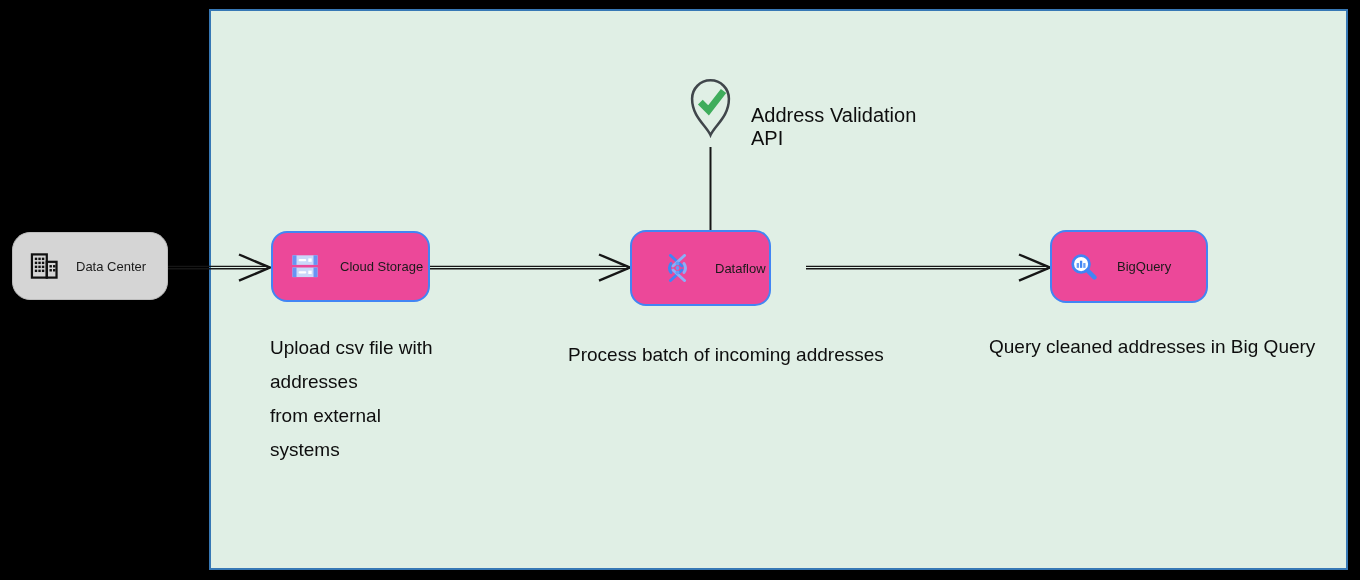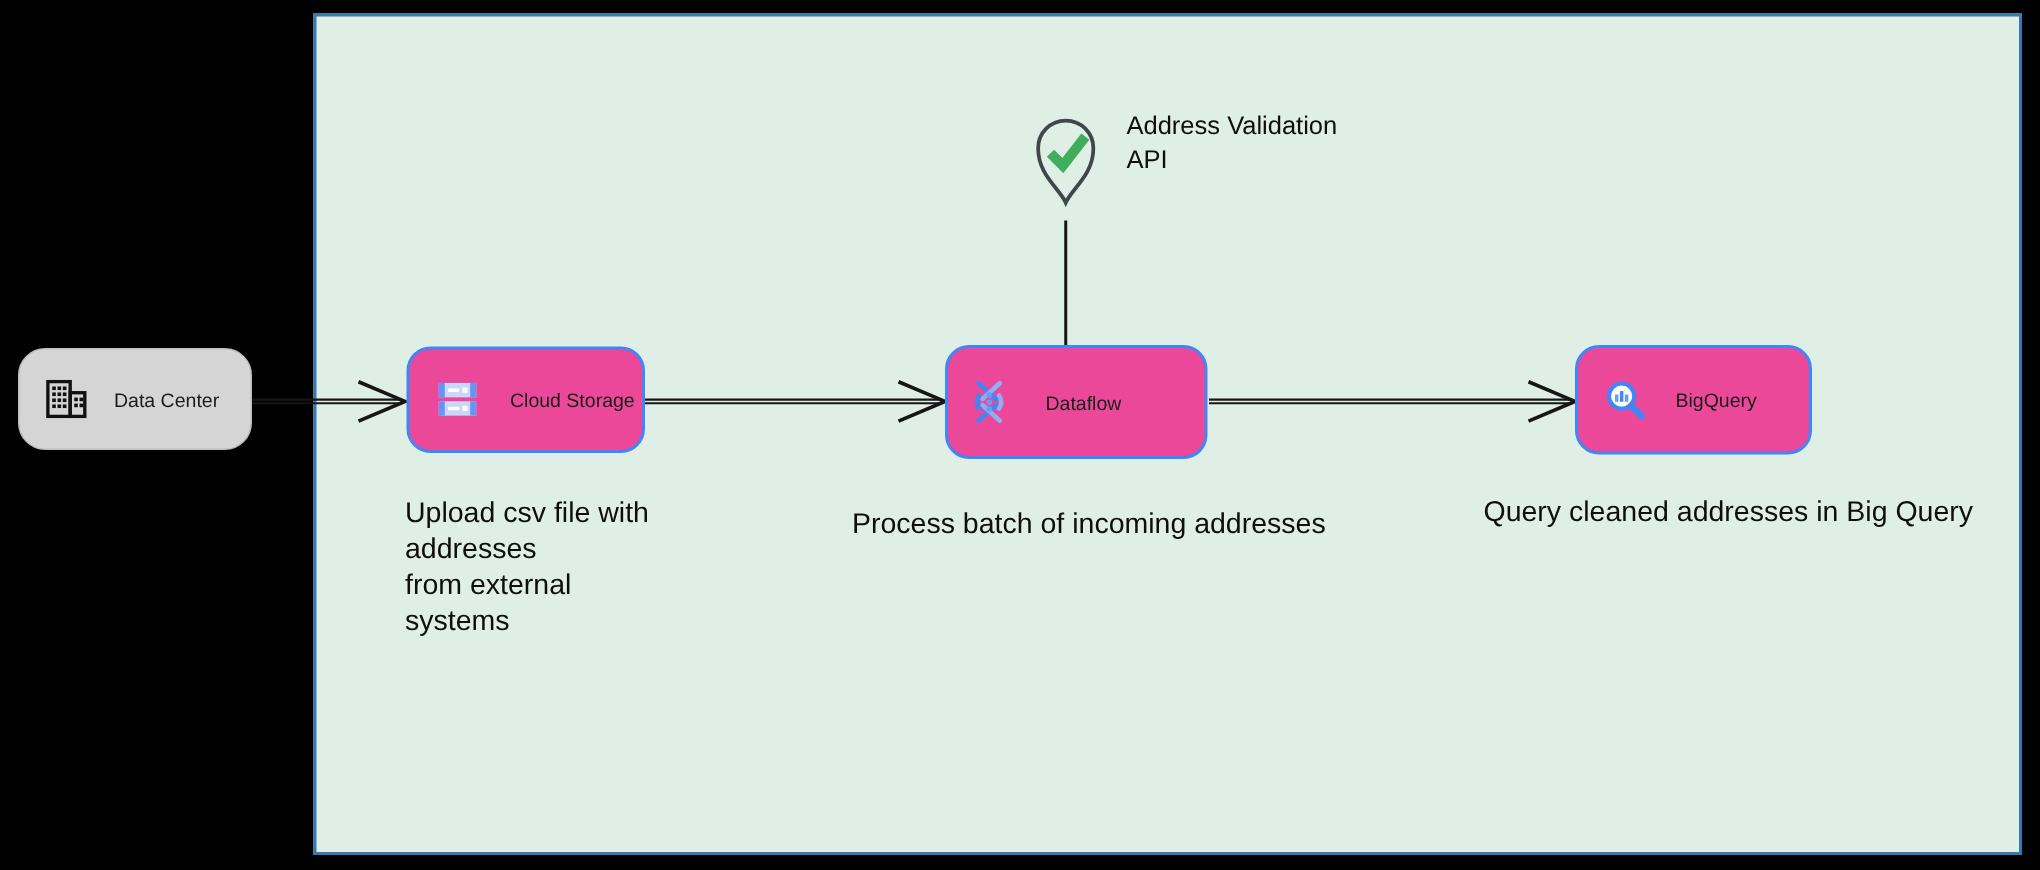--- a/index.html
+++ b/index.html
@@ -38,35 +38,35 @@
     white-space:nowrap;
   }
   #node-data-center {
     left:12px; top:232px; width:156px; height:68px;
     background:#d5d5d5;
     border:1px solid #bdbdbd;
     border-radius:18px;
     padding-left:17px; gap:18px;align-items:center;
   }
   #node-cloud-storage { left:271px; top:231px; width:159px; height:71px; padding-left:19px; gap:22px; }
-  #node-dataflow     { left:630px; top:230px; width:175px; height:76px; padding-left:15px; gap:25px; }
+  #node-dataflow     { left:630px; top:230px; width:141px; height:76px; padding-left:33px; gap:25px; }
   #node-bigquery     { left:1050px; top:230px; width:158px; height:73px; padding-left:18px; gap:20px;align-items:center; }
   .caption {
     position:absolute;
-    font-size:19px; line-height:24px;
+    font-size:19px; line-height:34px;
     color:#0e0e0e;
     white-space:pre-line;
   }
   #caption-upload  { left:270px; top:331px; }
   #caption-process { left:568px; top:338px;text-align:right; }
   #caption-store   { left:989px; top:330px; }
   #pin-icon-wrap { position:absolute; left:688px; top:76px; width:45px; height:62px; }
   #validation-label {
-    position:absolute; left:751px; top:72px;
-    font-size:17px; line-height:23px;
+    position:absolute; left:751px; top:104px;
+    font-size:20px; line-height:23px;
     color:#0e0e0e;
     white-space:pre-line;
   }
   svg { display:block; }
 </style>
 </head>
 <body>
 
 <div class="board"></div>
 

